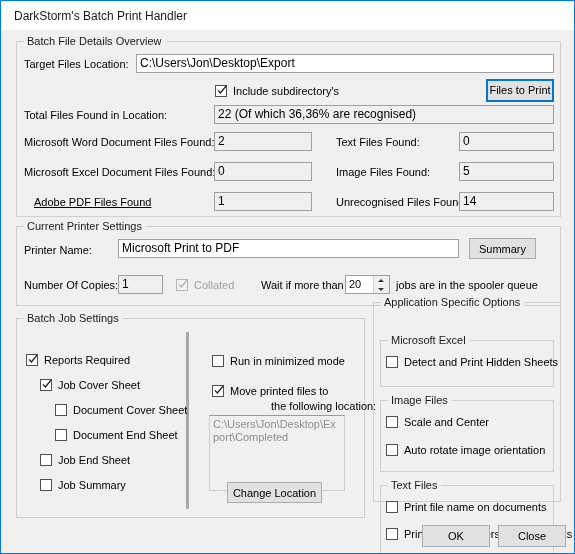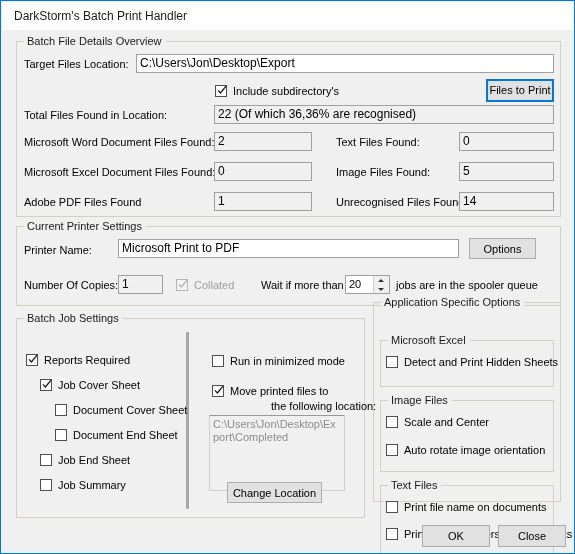--- a/index.html
+++ b/index.html
@@ -258,32 +258,32 @@
     <div class="lbl" style="left:22px; top:106px;">Microsoft Word Document Files Found:</div>
     <div class="txt readonly" style="left:212px; top:102px; width:98px; height:19px;">2</div>
     <div class="lbl" style="left:334px; top:106px;">Text Files Found:</div>
     <div class="txt readonly" style="left:457px; top:102px; width:95px; height:19px;">0</div>
 
     <div class="lbl" style="left:22px; top:136px;">Microsoft Excel Document Files Found:</div>
     <div class="txt readonly" style="left:212px; top:132px; width:98px; height:19px;">0</div>
     <div class="lbl" style="left:334px; top:136px;">Image Files Found:</div>
     <div class="txt readonly" style="left:457px; top:132px; width:95px; height:19px;">5</div>
 
-    <div class="lbl" style="left:22px; top:166px;">Adobe PDF Files Found</div>
+    <div class="lbl" style="left:32px; top:166px;text-decoration:underline;">Adobe PDF Files Found</div>
     <div class="txt readonly" style="left:212px; top:162px; width:98px; height:19px;">1</div>
     <div class="lbl" style="left:334px; top:166px;">Unrecognised Files Found:</div>
     <div class="txt readonly" style="left:457px; top:162px; width:95px; height:19px;">14</div>
 
     <div class="groupbox" style="left:14px; top:196px; width:545px; height:80px;">
       <div class="gb-legend">Current Printer Settings</div>
     </div>
 
     <div class="lbl" style="left:22px; top:214px;">Printer Name:</div>
     <div class="txt white" style="left:116px; top:209px; width:341px; height:19px;">Microsoft Print to PDF</div>
-    <div class="btn" style="left:467px; top:208px; width:67px; height:21px;">Options</div>
+    <div class="btn" style="left:467px; top:208px; width:67px; height:21px;">Summary</div>
 
     <div class="lbl" style="left:22px; top:249px;">Number Of Copies:</div>
     <div class="txt readonly" style="left:116px; top:245px; width:45px; height:19px;">1</div>
 
     <div class="cb" style="left:174px; top:249px;">
       <span class="box disabled">
         <span class="tick">
           <svg width="10" height="12" viewBox="0 0 10 12">
             <path d="M1 6.4 L3.4 9 L9 2.2" fill="none" stroke="#b2b2b2" stroke-width="1.3"></path>
           </svg>

